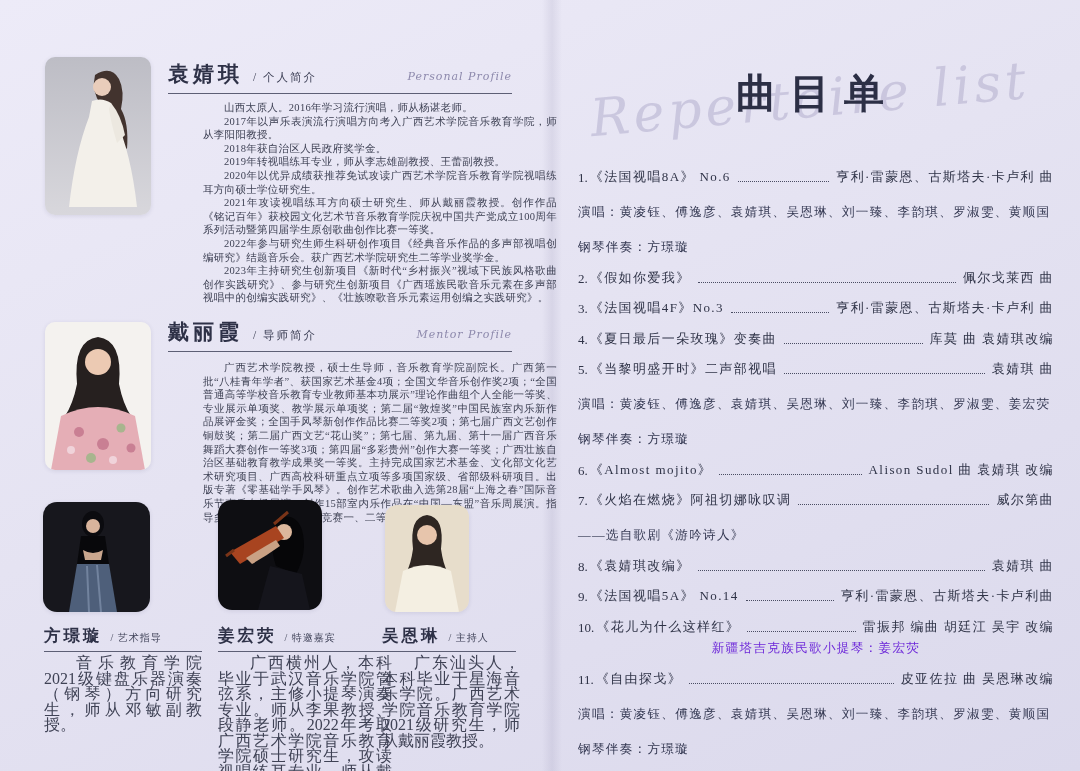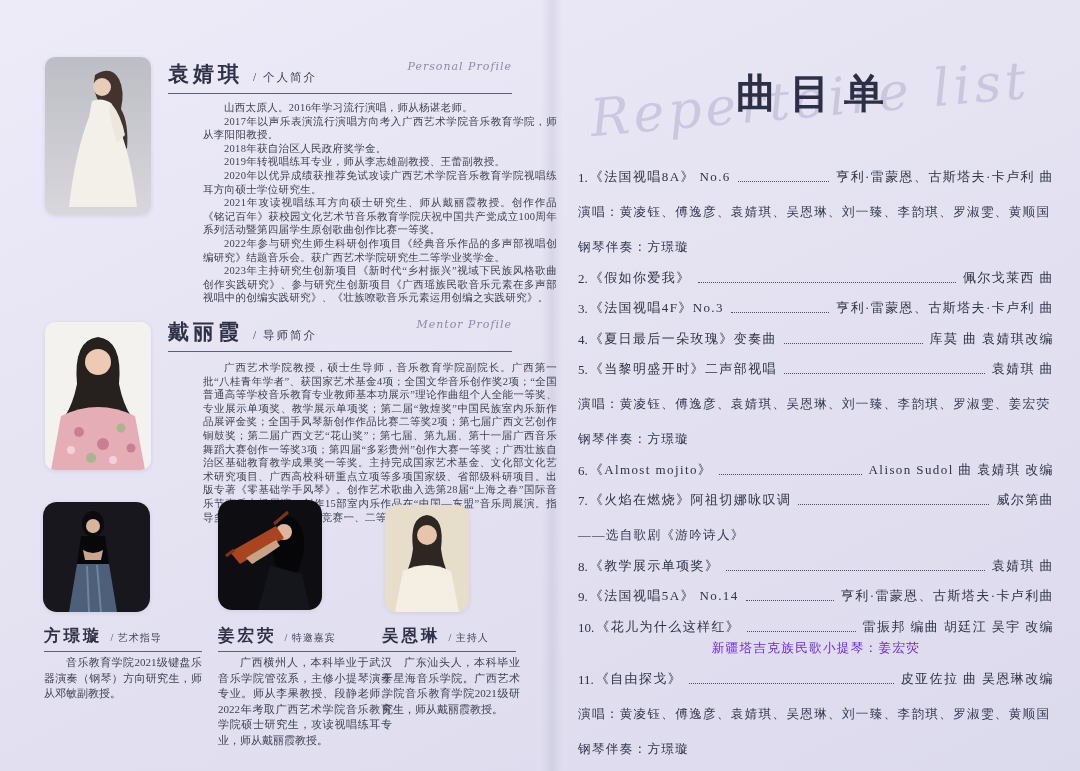--- a/index.html
+++ b/index.html
@@ -25,35 +25,35 @@
   .photo-jiang{ left:188px; top:500px; width:104px; height:110px; border-radius:14px; }
   .photo-wu   { left:355px; top:505px; width:84px; height:107px; border-radius:12px; }
 
   .profile-header { position:absolute; left:138px; width:344px; border-bottom:1px solid #5d5f75; padding-bottom:5px; }
   .ph-1 { top:60px; }
   .ph-2 { top:318px; }
   .profile-header .name { font-size:21px; letter-spacing:4px; color:#2e3147; font-weight:bold;text-align:right; }
   .profile-header .role { font-size:11.5px; color:#3c3f55; margin-left:6px; letter-spacing:2px; }
   .profile-header .script {
     float:right; font-style:italic; font-family:"DejaVu Serif",serif;
-    font-size:11px; color:#8d89ac; margin-top:0; letter-spacing:1px;
+    font-size:11px; color:#8d89ac; margin-top:10px; letter-spacing:1px;
   }
   .bio-block { position:absolute; left:130px; width:354px; font-size:10.5px; line-height:13.6px;
     text-align:justify; color:#3f4255; letter-spacing:0.3px;margin-left:43px; }
   .bio-1 { top:101px; }
   .bio-2 { top:361px; }
   .bio-block p { text-indent:2em; }
 
   .mini-header { position:absolute; border-bottom:1px solid #5d5f75; padding-bottom:4px; }
   .mini-header .name { font-size:16.5px; letter-spacing:3px; color:#2e3147; font-weight:bold; }
   .mini-header .role { font-size:10px; color:#3c3f55; margin-left:4px; letter-spacing:1px; }
   .mh-1 { left:14px;  top:625px; width:158px; }
   .mh-2 { left:188px; top:625px; width:170px; }
   .mh-3 { left:352px; top:625px; width:134px; }
-  .mini-bio { position:absolute; font-size:11px; line-height:15.5px; text-align:justify; color:#3f4255; }
+  .mini-bio { position:absolute; font-size:16px; line-height:15.5px; text-align:justify; color:#3f4255; }
   .mini-bio p { text-indent:2em; }
   .mb-1 { left:14px;  top:655px; width:158px; }
   .mb-2 { left:188px; top:655px; width:174px; }
   .mb-3 { left:352px; top:655px; width:138px; }
 
   
   .right-page { position:absolute; left:560px; top:0; width:500px; height:771px; }
   .title-wrap { position:relative; margin-top:66px; height:72px; text-align:center; }
   .title-watermark {
     position:absolute; left:50%; top:46%; transform:translate(-50%,-50%) rotate(-5deg);
@@ -257,21 +257,21 @@
           <span class="rep-num">7.</span>
           <span class="rep-title">《火焰在燃烧》阿祖切娜咏叹调</span>
           <span class="leader"></span>
           <span class="rep-credit">威尔第曲</span>
         </div>
         <div class="rep-sub">——选自歌剧《游吟诗人》</div>
       </div>
       <div class="rep-item">
         <div class="rep-row">
           <span class="rep-num">8.</span>
-          <span class="rep-title">《教学展示单项奖》</span>
+          <span class="rep-title">《袁婧琪改编》</span>
           <span class="leader"></span>
           <span class="rep-credit">袁婧琪 曲</span>
         </div>
       </div>
       <div class="rep-item">
         <div class="rep-row">
           <span class="rep-num">9.</span>
           <span class="rep-title">《法国视唱5A》 No.14</span>
           <span class="leader"></span>
           <span class="rep-credit">亨利·雷蒙恩、古斯塔夫·卡卢利曲</span>

